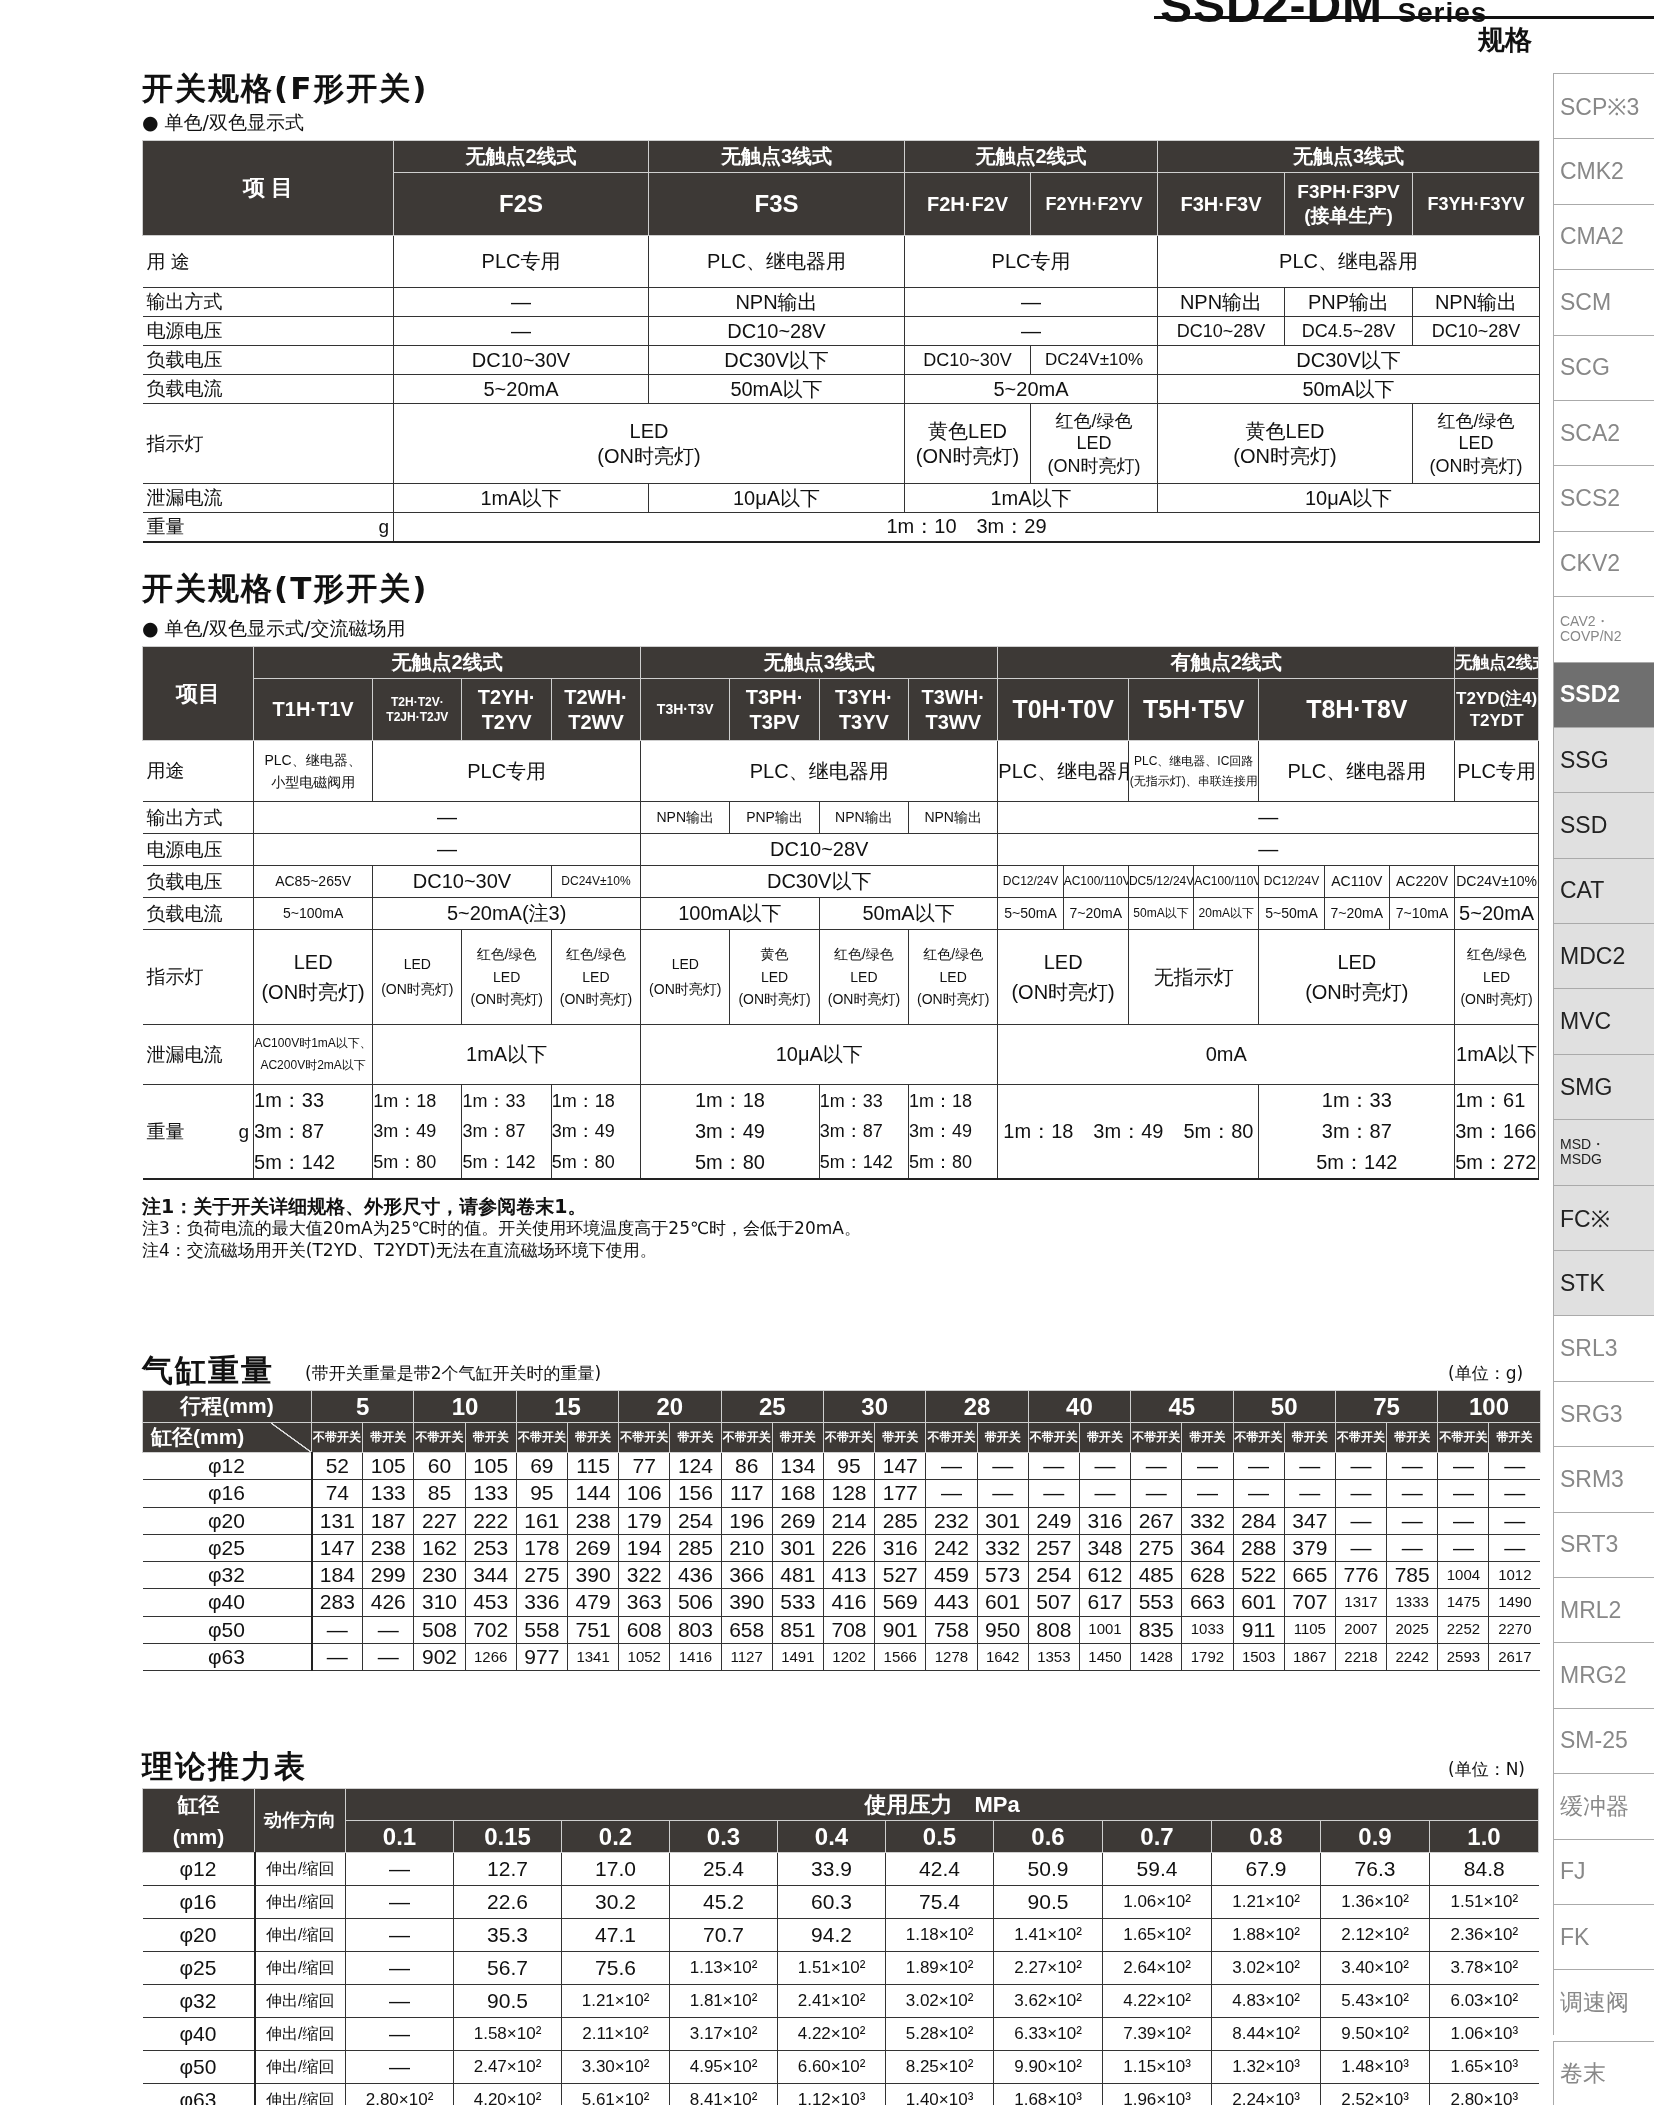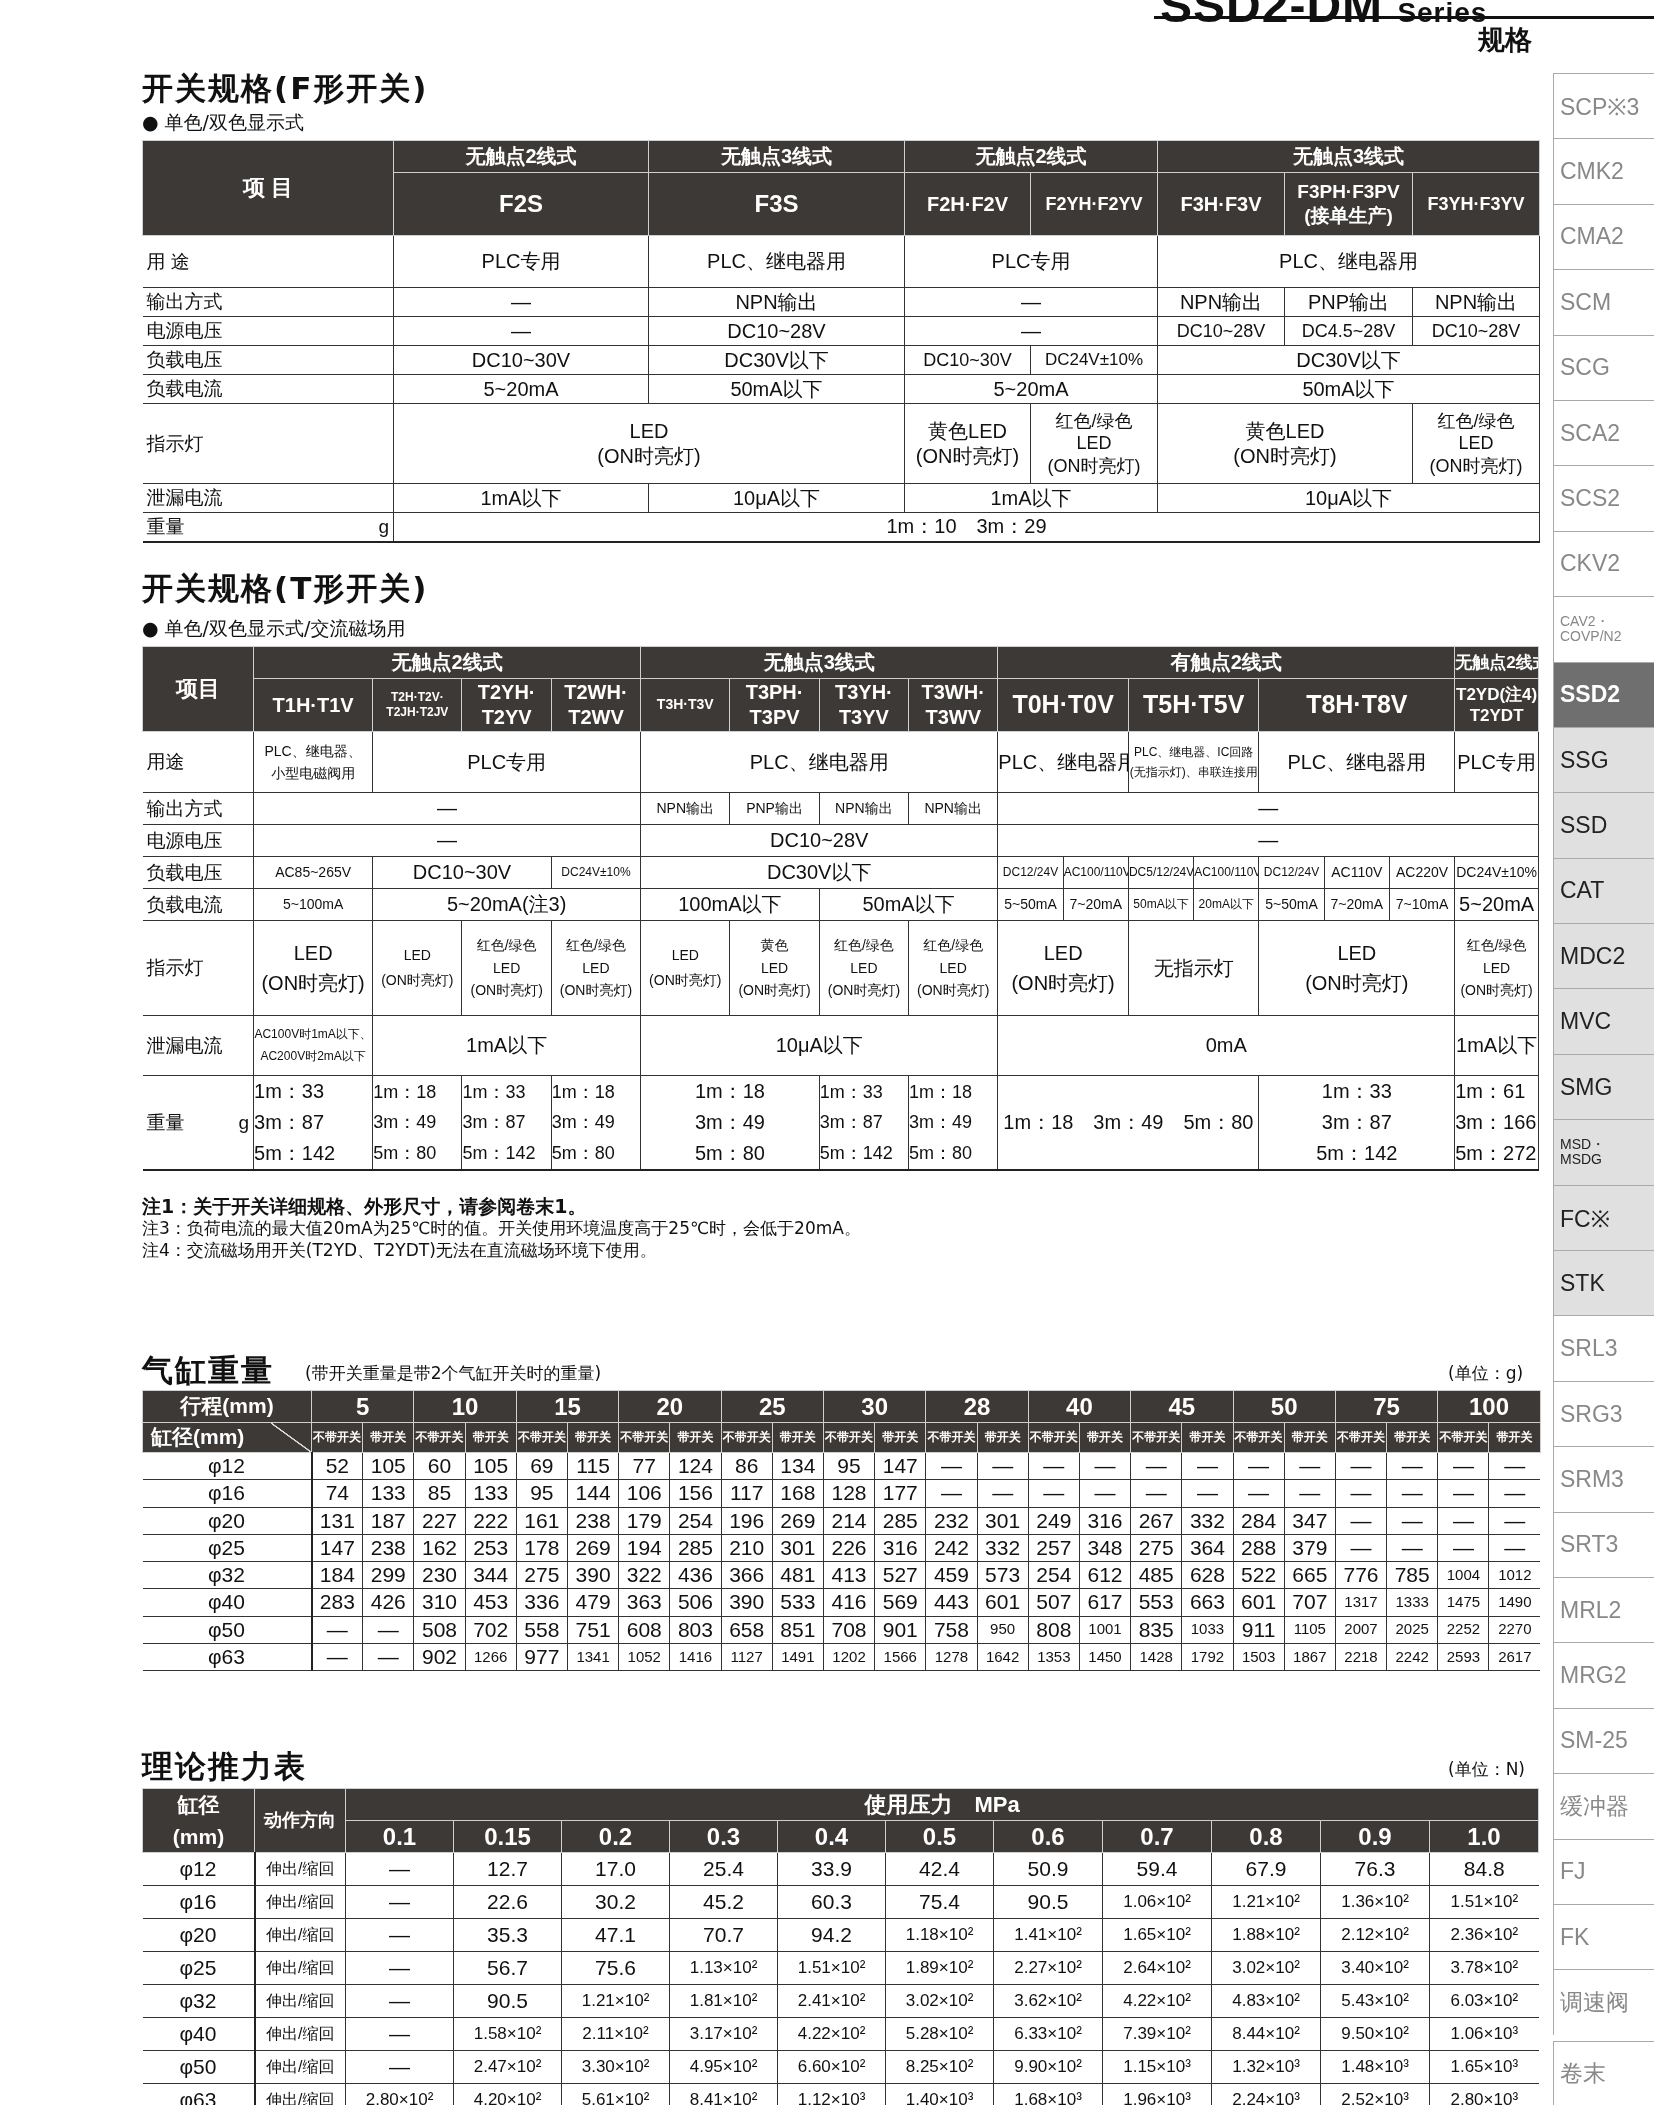--- a/index.html
+++ b/index.html
@@ -157,21 +157,21 @@
       <col style="width:73px">
     </colgroup>
 <tbody>
       <tr style="height:32px">
         <th rowspan="2" style="font-size:22px">项目</th>
         <th colspan="4">无触点2线式</th>
         <th colspan="4">无触点3线式</th>
         <th colspan="7">有触点2线式</th>
         <th style="font-size:17px">无触点2线式</th>
       </tr>
-<tr style="height:53px">
+<tr style="height:62px">
         <th>T1H·T1V</th>
         <th class="xs" style="white-space:pre-line">T2H·T2V·
 T2JH·T2JV</th>
         <th style="white-space:pre-line">T2YH·
 T2YV</th>
         <th style="white-space:pre-line">T2WH·
 T2WV</th>
         <th class="sm">T3H·T3V</th>
         <th style="white-space:pre-line">T3PH·
 T3PV</th>
@@ -570,21 +570,21 @@
         <td style="font-size:21px">702</td>
         <td style="font-size:21px">558</td>
         <td style="font-size:21px">751</td>
         <td style="font-size:21px">608</td>
         <td style="font-size:21px">803</td>
         <td style="font-size:21px">658</td>
         <td style="font-size:21px">851</td>
         <td style="font-size:21px">708</td>
         <td style="font-size:21px">901</td>
         <td style="font-size:21px">758</td>
-        <td style="font-size:15px">950</td>
+        <td style="font-size:21px">950</td>
         <td style="font-size:21px">808</td>
         <td style="font-size:15px">1001</td>
         <td style="font-size:21px">835</td>
         <td style="font-size:15px">1033</td>
         <td style="font-size:21px">911</td>
         <td style="font-size:15px">1105</td>
         <td style="font-size:15px">2007</td>
         <td style="font-size:15px">2025</td>
         <td style="font-size:15px">2252</td>
         <td style="font-size:15px;border-right:none">2270</td>

